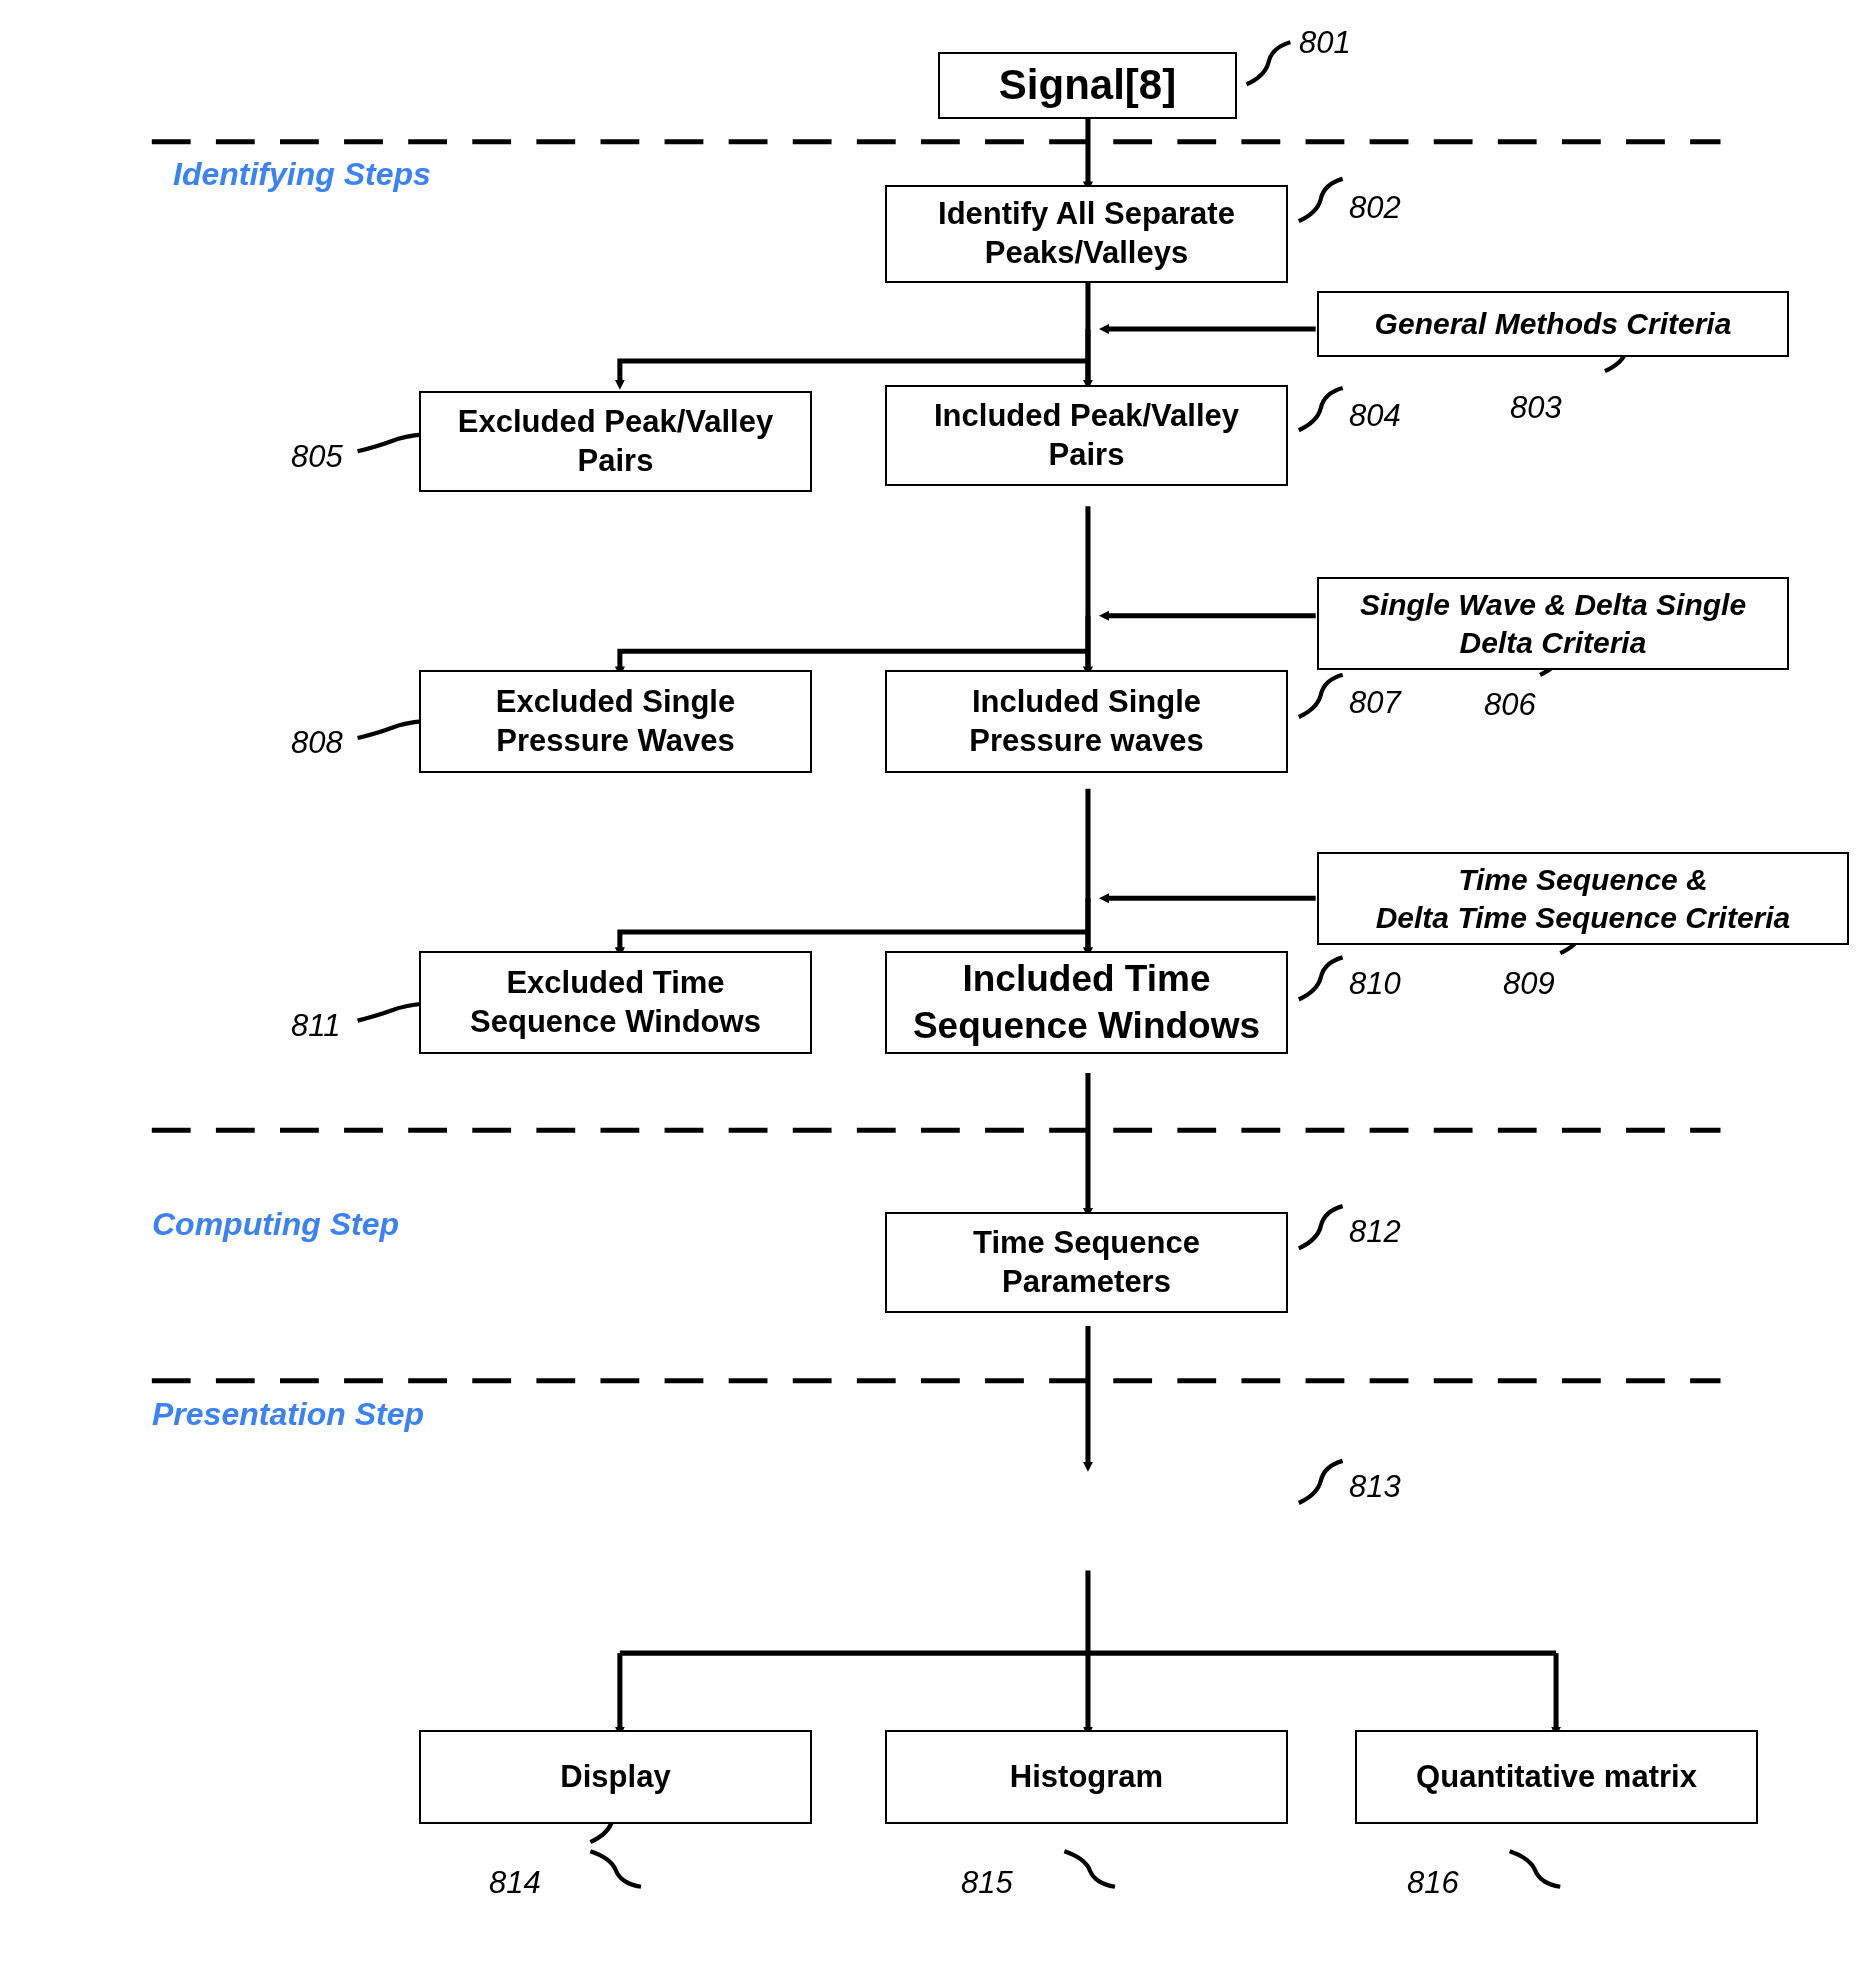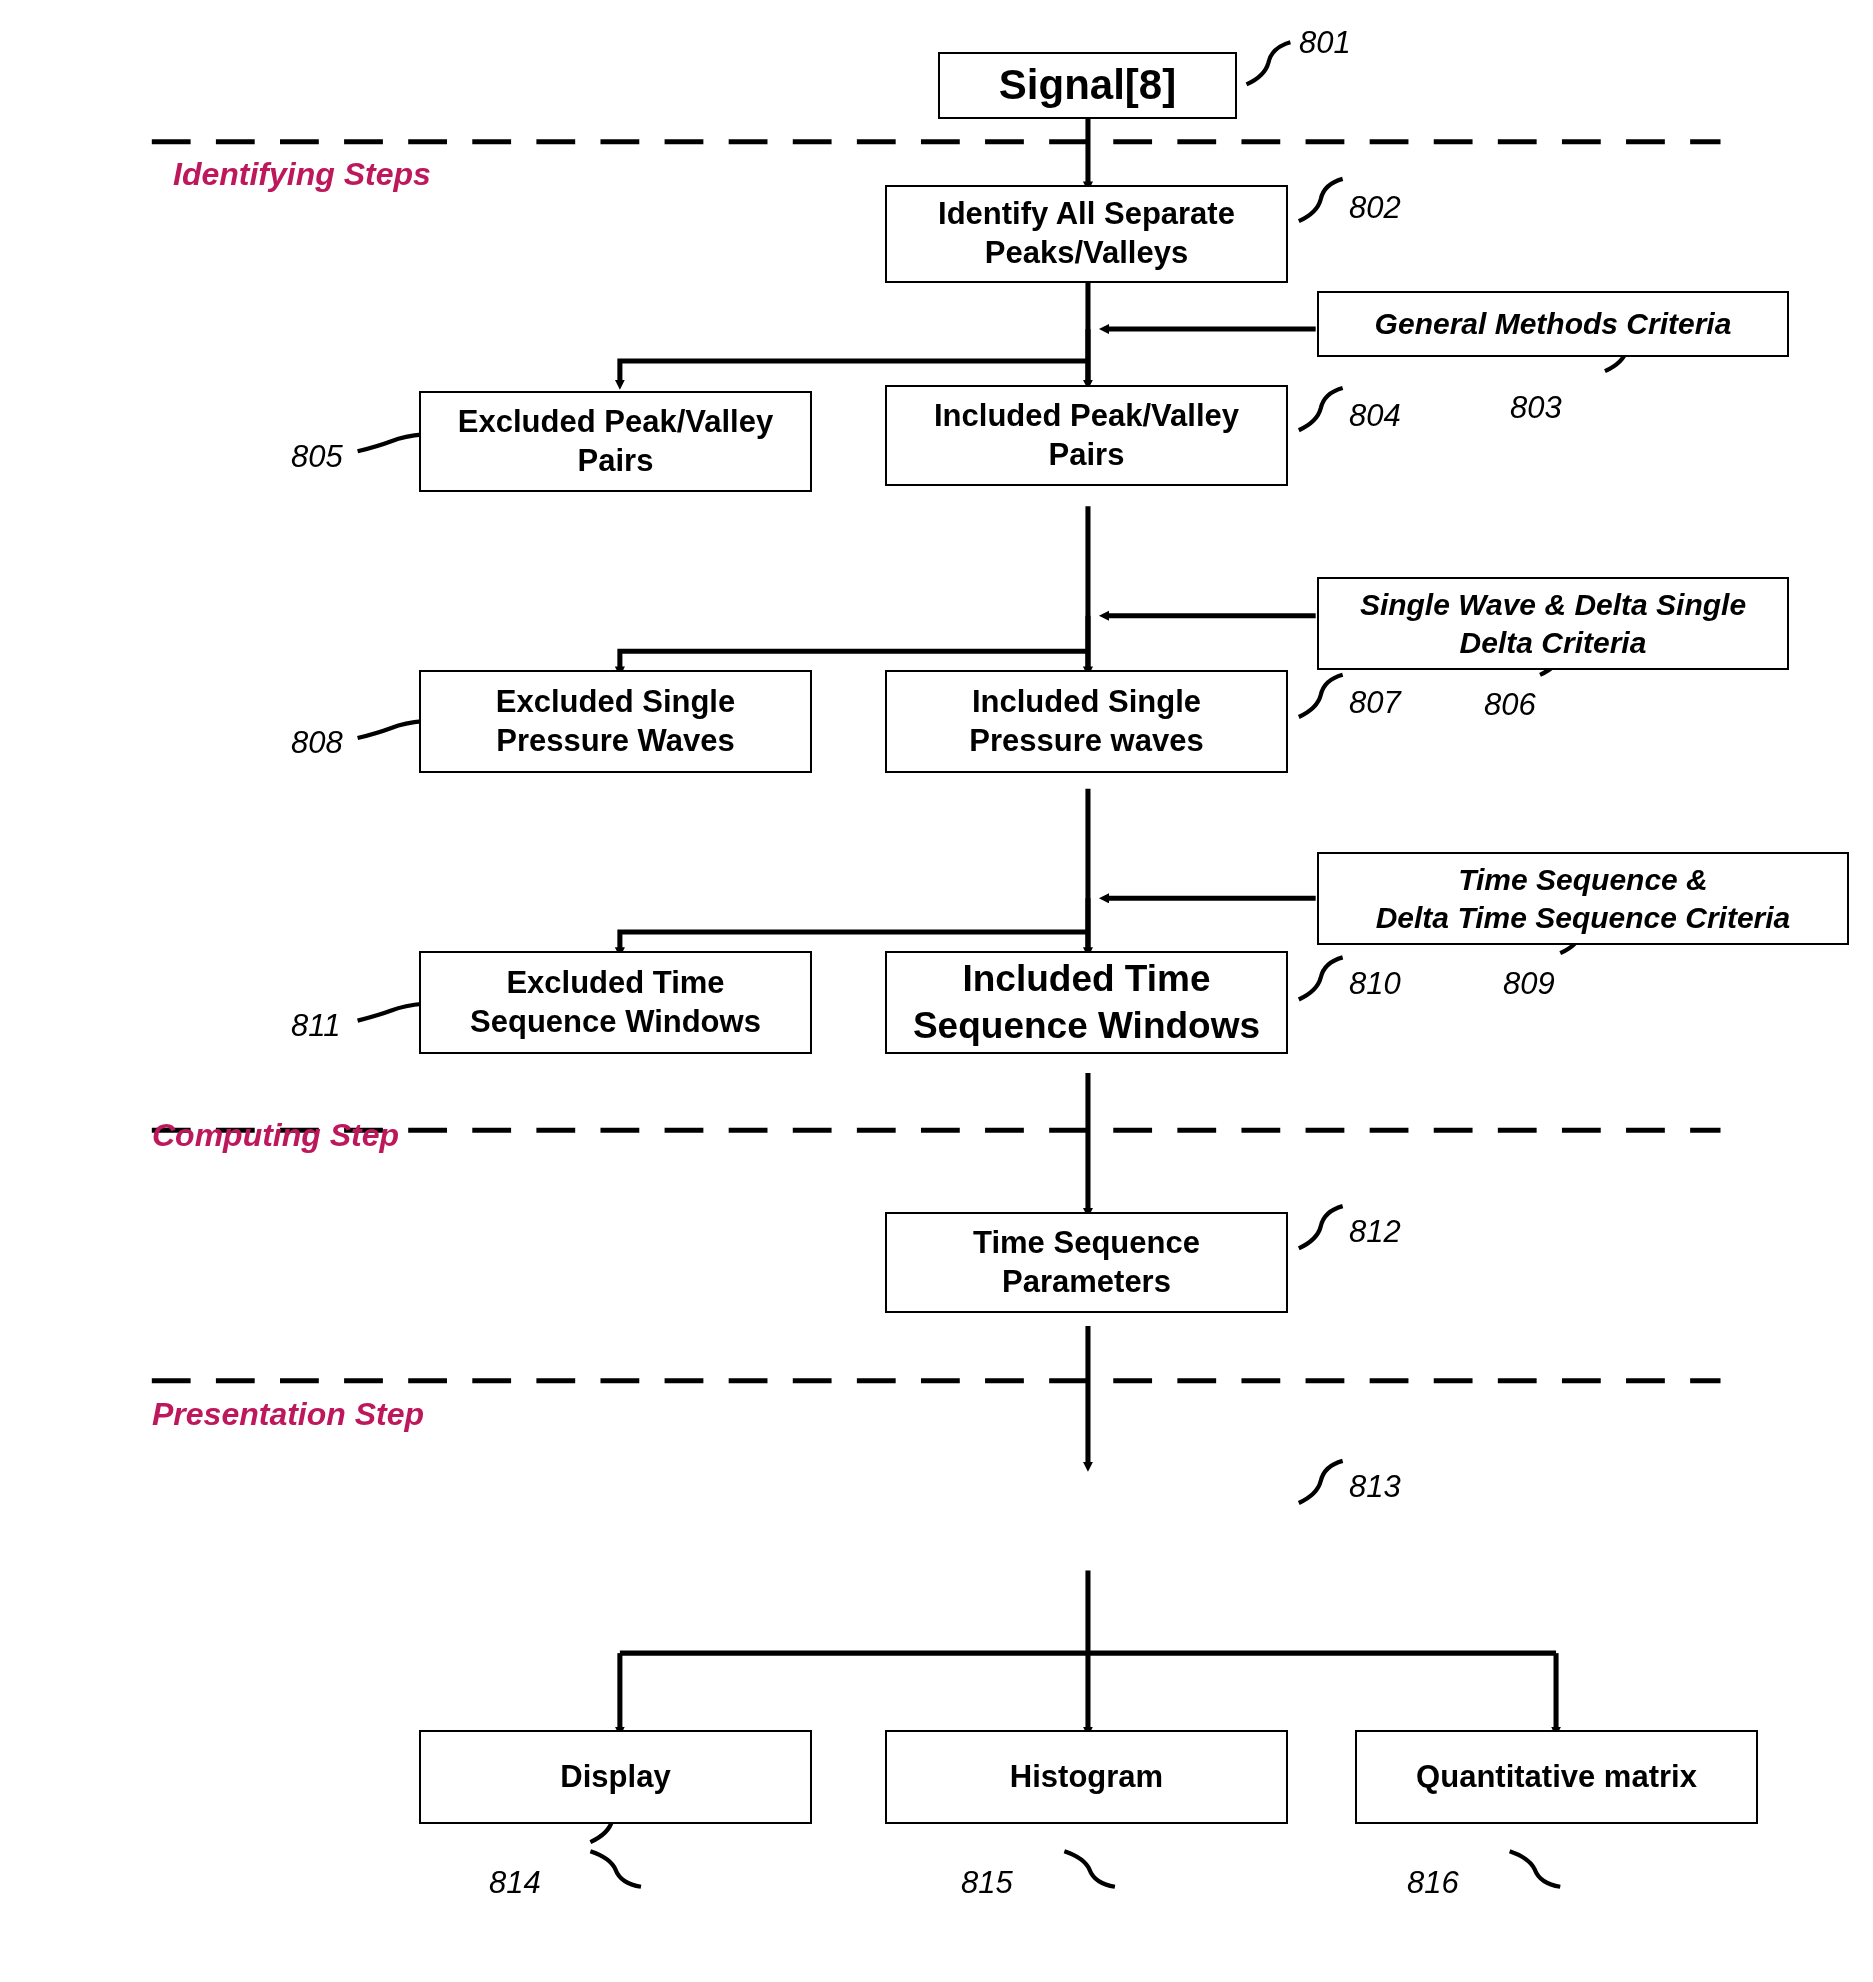--- a/index.html
+++ b/index.html
@@ -45,21 +45,21 @@
     font-style: italic;
     font-size: 31px;
     color: #000;
     white-space: nowrap;
   }
   .band-label {
     position: absolute;
     font-style: italic;
     font-weight: bold;
     font-size: 32px;
-    color: #be185d;
+    color: #3b82f6;
     white-space: nowrap;
   }
 </style>
 </head>
 <body>
 
 <div id="canvas">
 
   <svg class="layer" viewBox="0 0 2222 2351">
     <defs>
@@ -113,21 +113,21 @@
     <path d="M424,1210 q24,-6 40,-12 q16,-6 38,-8" fill="none" stroke="#000" stroke-width="5"></path>
     <path d="M1540,1480 q22,-10 26,-26 q4,-18 26,-24" fill="none" stroke="#000" stroke-width="5"></path>
     <path d="M1540,1782 q22,-10 26,-26 q4,-18 26,-24" fill="none" stroke="#000" stroke-width="5"></path>
     <path d="M700,2210 q22,10 26,26 q4,18 26,24" fill="none" stroke="#000" stroke-width="5" transform="translate(0,-26) scale(1,-1) translate(0,-4420)"></path>
     <path d="M700,2195 q24,8 30,22 q6,16 30,20" fill="none" stroke="#000" stroke-width="5"></path>
     <path d="M1262,2195 q24,8 30,22 q6,16 30,20" fill="none" stroke="#000" stroke-width="5"></path>
     <path d="M1790,2195 q24,8 30,22 q6,16 30,20" fill="none" stroke="#000" stroke-width="5"></path>
   </svg>
 
   <div class="band-label" style="left:173px; top:156px;">Identifying Steps</div>
-  <div class="band-label" style="left:152px; top:1117px;">Computing Step</div>
+  <div class="band-label" style="left:152px; top:1206px;">Computing Step</div>
   <div class="band-label" style="left:152px; top:1396px;">Presentation Step</div>
 
   <div class="node" style="left:938px; top:52px; width:299px; height:67px; font-size:42px;">
     <span>Signal[8]</span>
   </div>
 
   <div class="node" style="left:885px; top:185px; width:403px; height:98px; font-size:31px;">
     <div>
       <span>Identify All Separate</span>
       <span>Peaks/Valleys</span>

